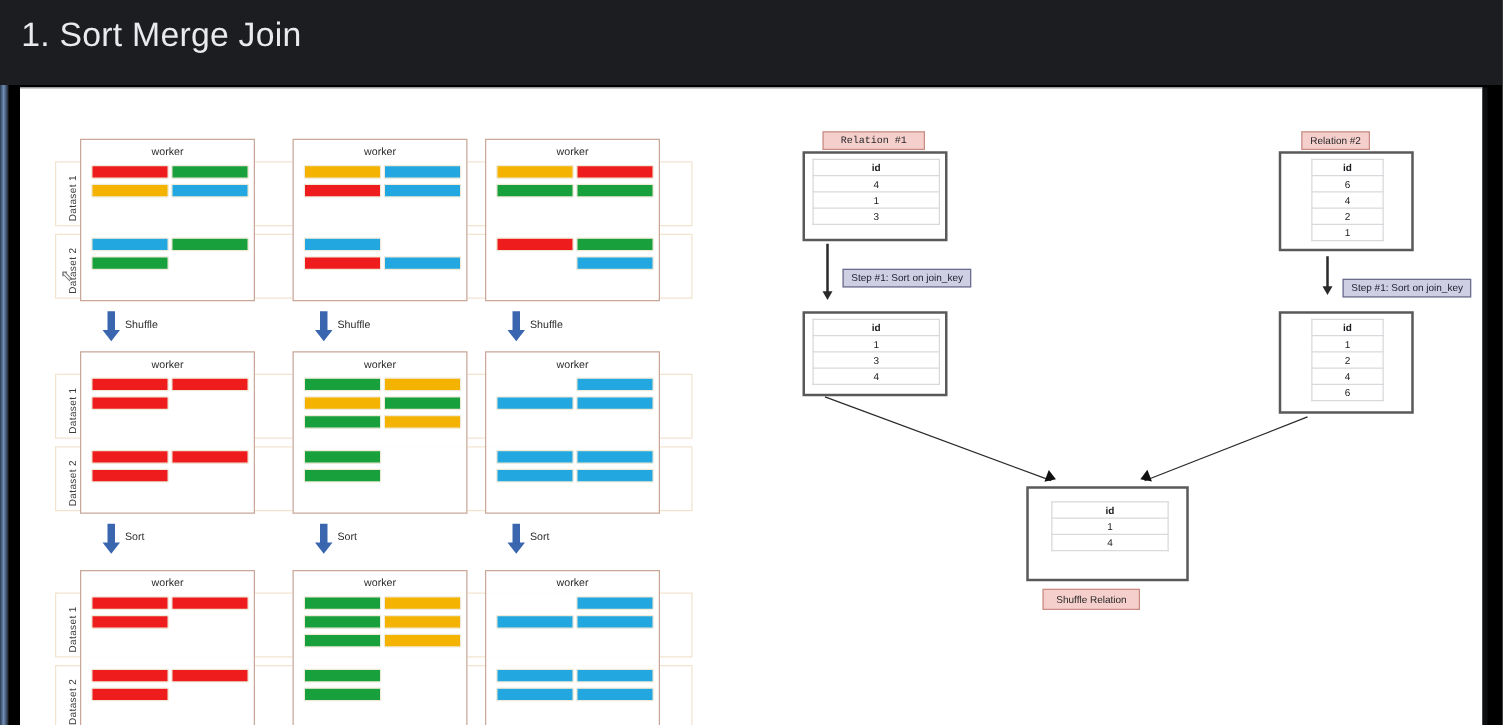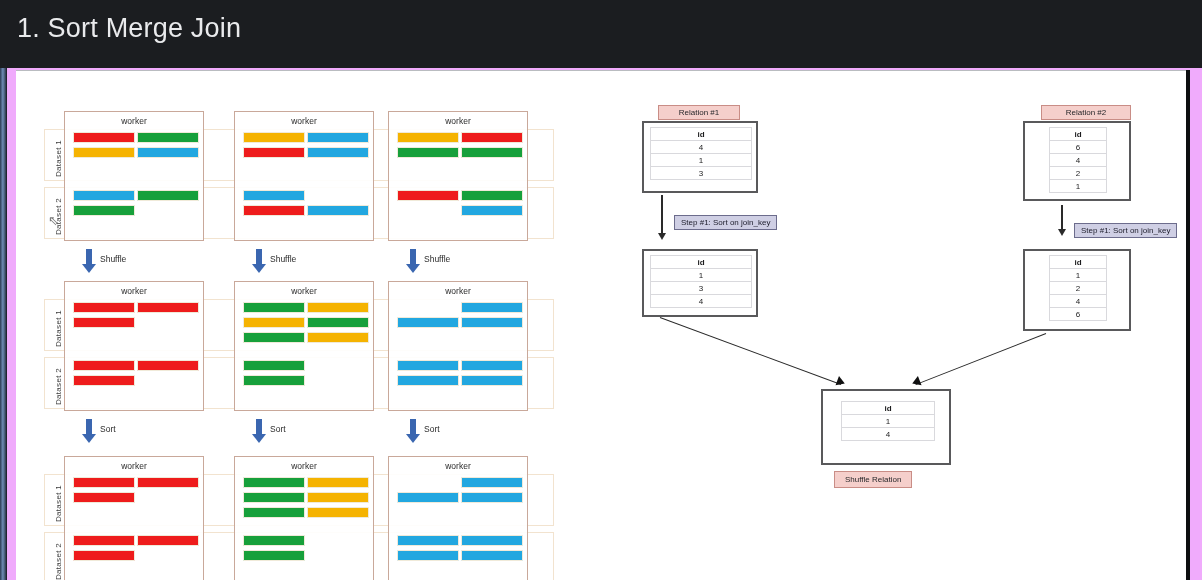--- a/index.html
+++ b/index.html
@@ -5,21 +5,21 @@
 <style>
   * { box-sizing: border-box; }
   html, body {
     margin: 0; padding: 0;
     background: #1b1d20;
     font-family: "Liberation Sans", sans-serif;
   }
   #screen {
     position: relative;
     width: 1202px; height: 580px;
-    background: #f0abfc;
+    background: #000000;
     overflow: hidden;
   }
   
   .left-accent {
     position: absolute; left: 0; top: 0;
     width: 7px; height: 580px;
     background: linear-gradient(to right,#2b3a52 0%, #6f8cb5 40%, #3c4d66 75%, #151618 100%);
   }
   
   .title-bar {
@@ -301,40 +301,40 @@
           <div class="bar" style="background: rgb(34, 167, 224); left: 72px; top: 35px; width: 62px; height: 11px;"></div>
           <div class="bar" style="background: rgb(34, 167, 224); left: 8px; top: 78px; width: 62px; height: 11px;"></div>
           <div class="bar" style="background: rgb(34, 167, 224); left: 72px; top: 78px; width: 62px; height: 11px;"></div>
           <div class="bar" style="background: rgb(34, 167, 224); left: 8px; top: 93px; width: 62px; height: 11px;"></div>
           <div class="bar" style="background: rgb(34, 167, 224); left: 72px; top: 93px; width: 62px; height: 11px;"></div>
         </div>
         <div class="cursor-arrow" style="left: 32px; top: 142px;">⇖</div>
       </div>
 
     <div class="right-panel" id="right-panel">
-        <div class="rel-tag" style="left: 82px; top: 34px; width: 82px;">Relation #1</div>
+        <div class="rel-tag" style="left: 82px; top: 34px; width: 82px; font-family: Liberation Mono, monospace;">Relation #1</div>
         <div class="rel-frame" style="left: 66px; top: 50px; width: 116px; height: 72px;">
           <table class="rel-table" style="left: 6px; top: 4px; position: absolute; width: 102px;">
             <tbody>
               <tr>
                 <td class="hdr">id</td>
               </tr>
               <tr>
                 <td>4</td>
               </tr>
               <tr>
                 <td>1</td>
               </tr>
               <tr>
                 <td>3</td>
               </tr>
             </tbody>
           </table>
         </div>
-        <div class="rel-tag" style="left: 465px; top: 34px; width: 90px;">Relation #2</div>
+        <div class="rel-tag" style="left: 465px; top: 34px; width: 55px;">Relation #2</div>
         <div class="rel-frame" style="left: 447px; top: 50px; width: 108px; height: 80px;">
           <table class="rel-table" style="left: 24px; top: 4px; position: absolute; width: 58px;">
             <tbody>
               <tr>
                 <td class="hdr">id</td>
               </tr>
               <tr>
                 <td>6</td>
               </tr>
               <tr>

